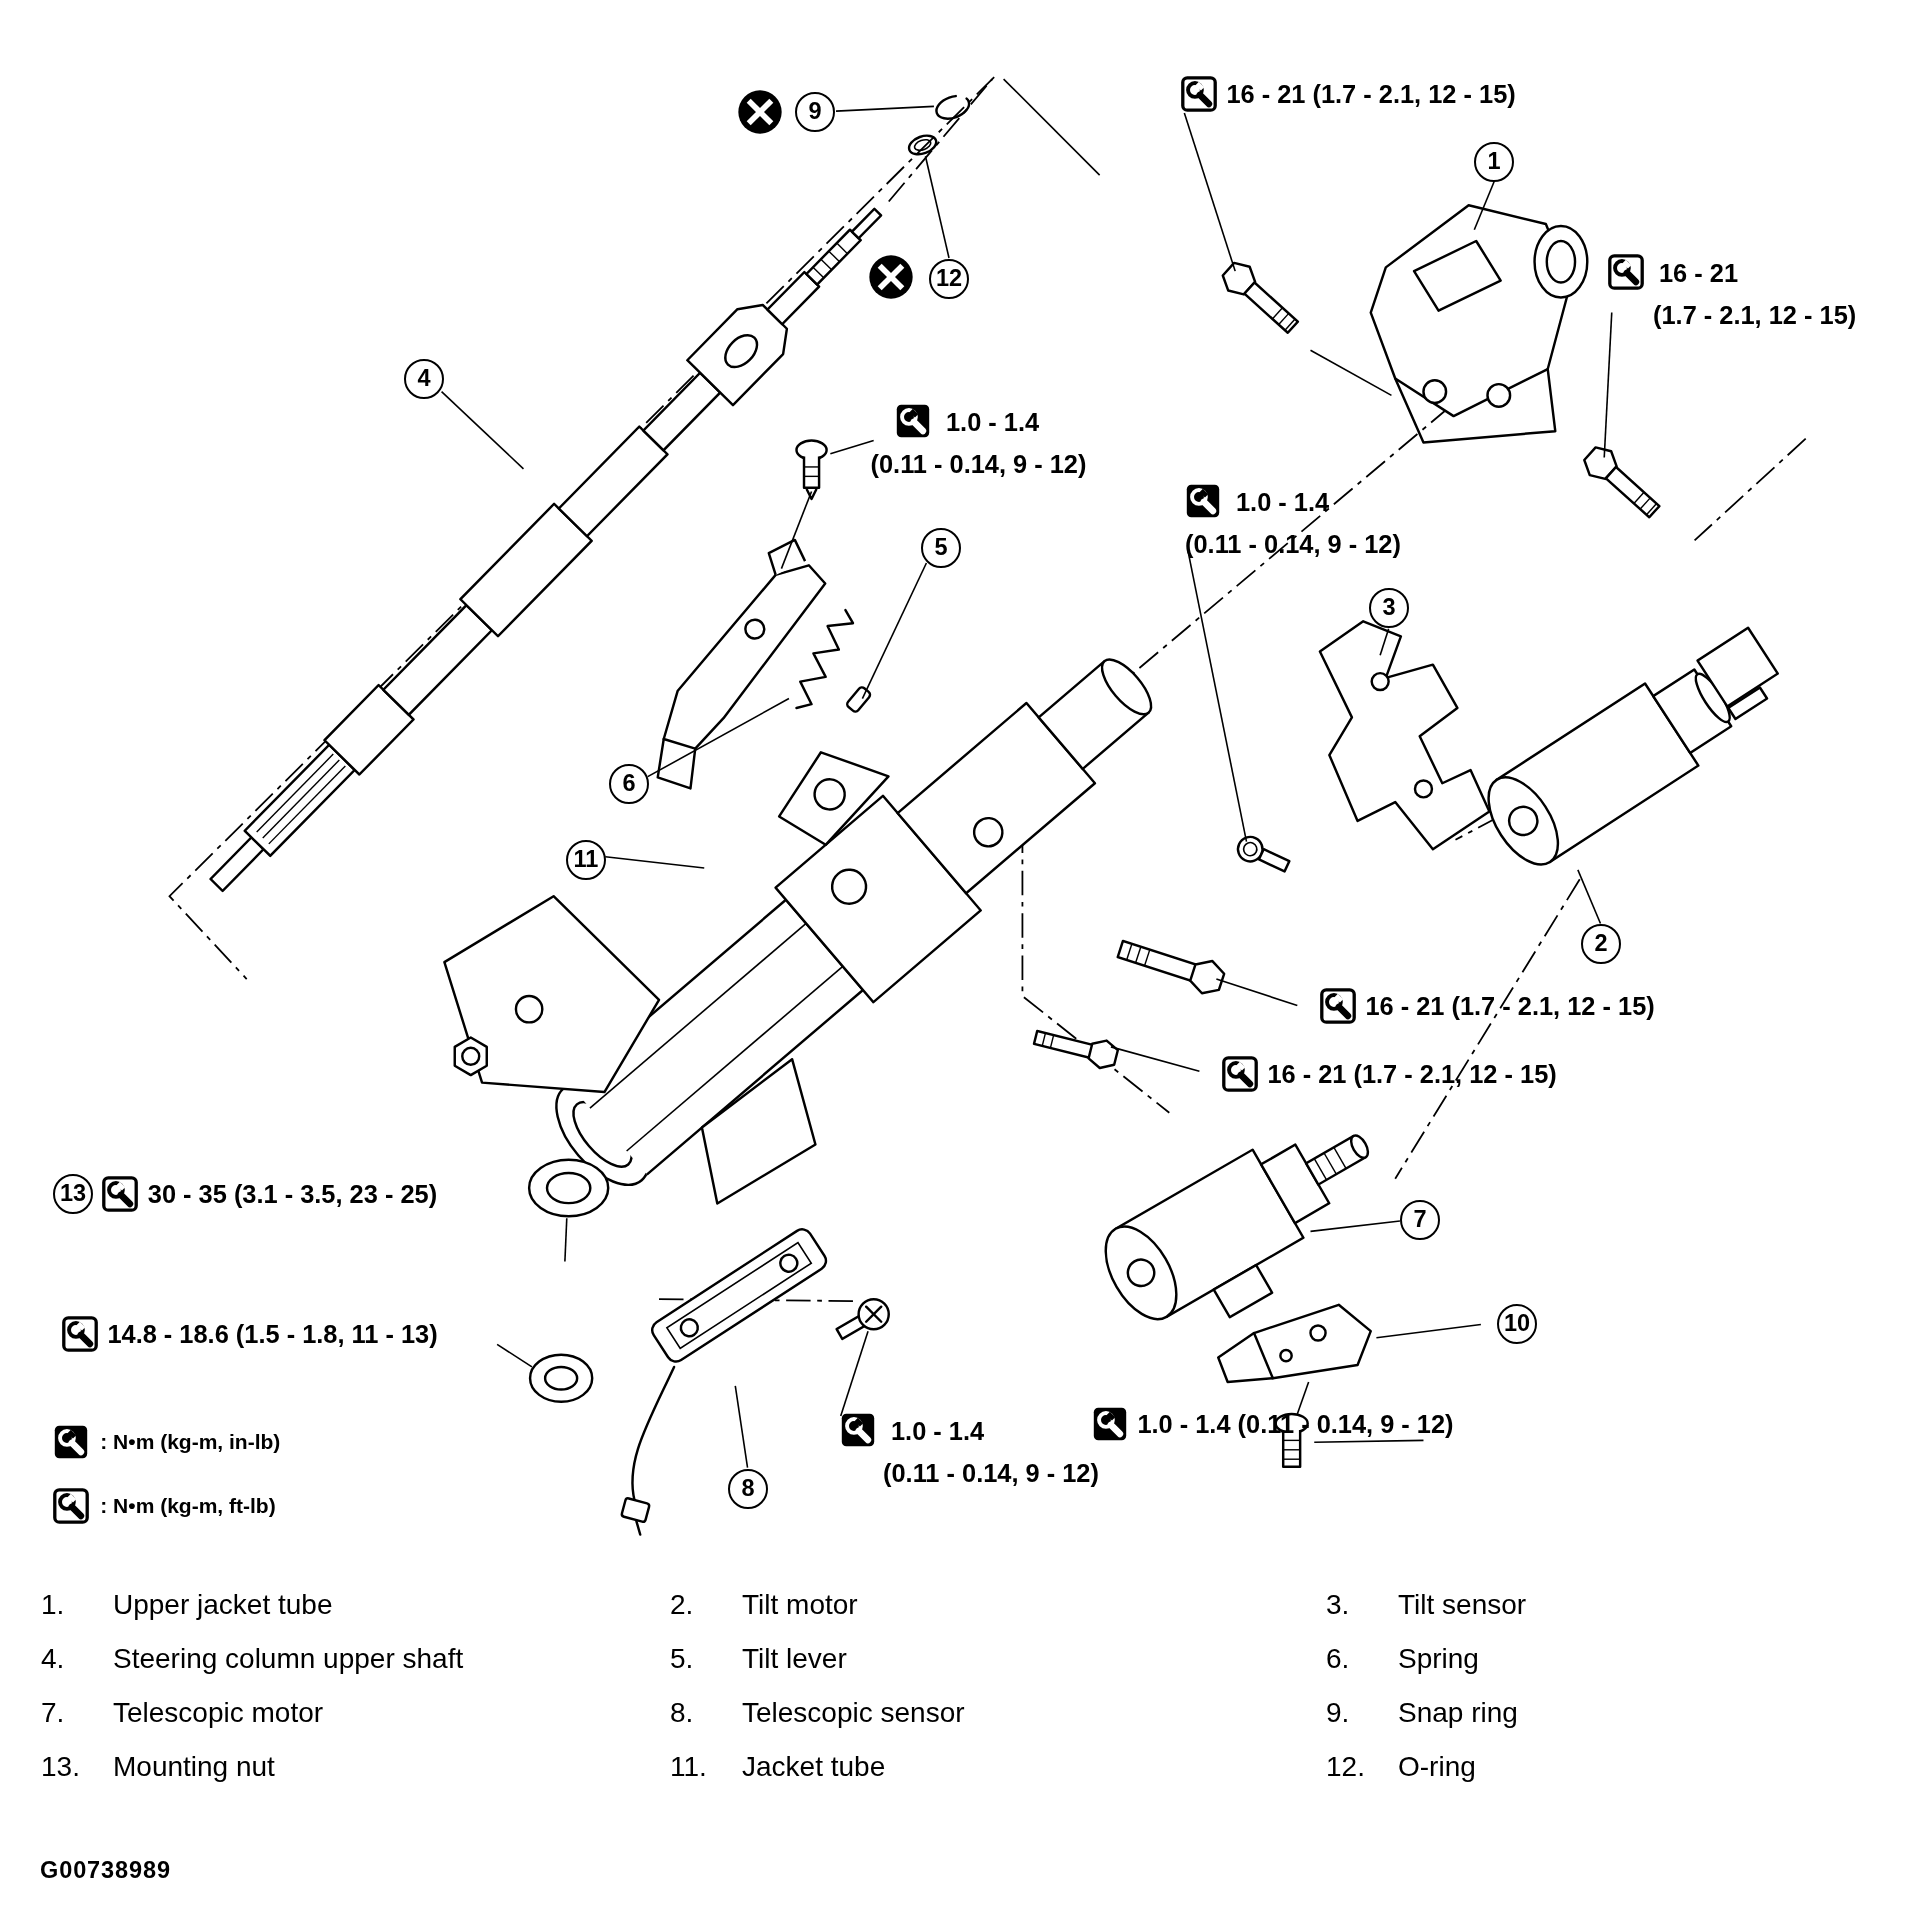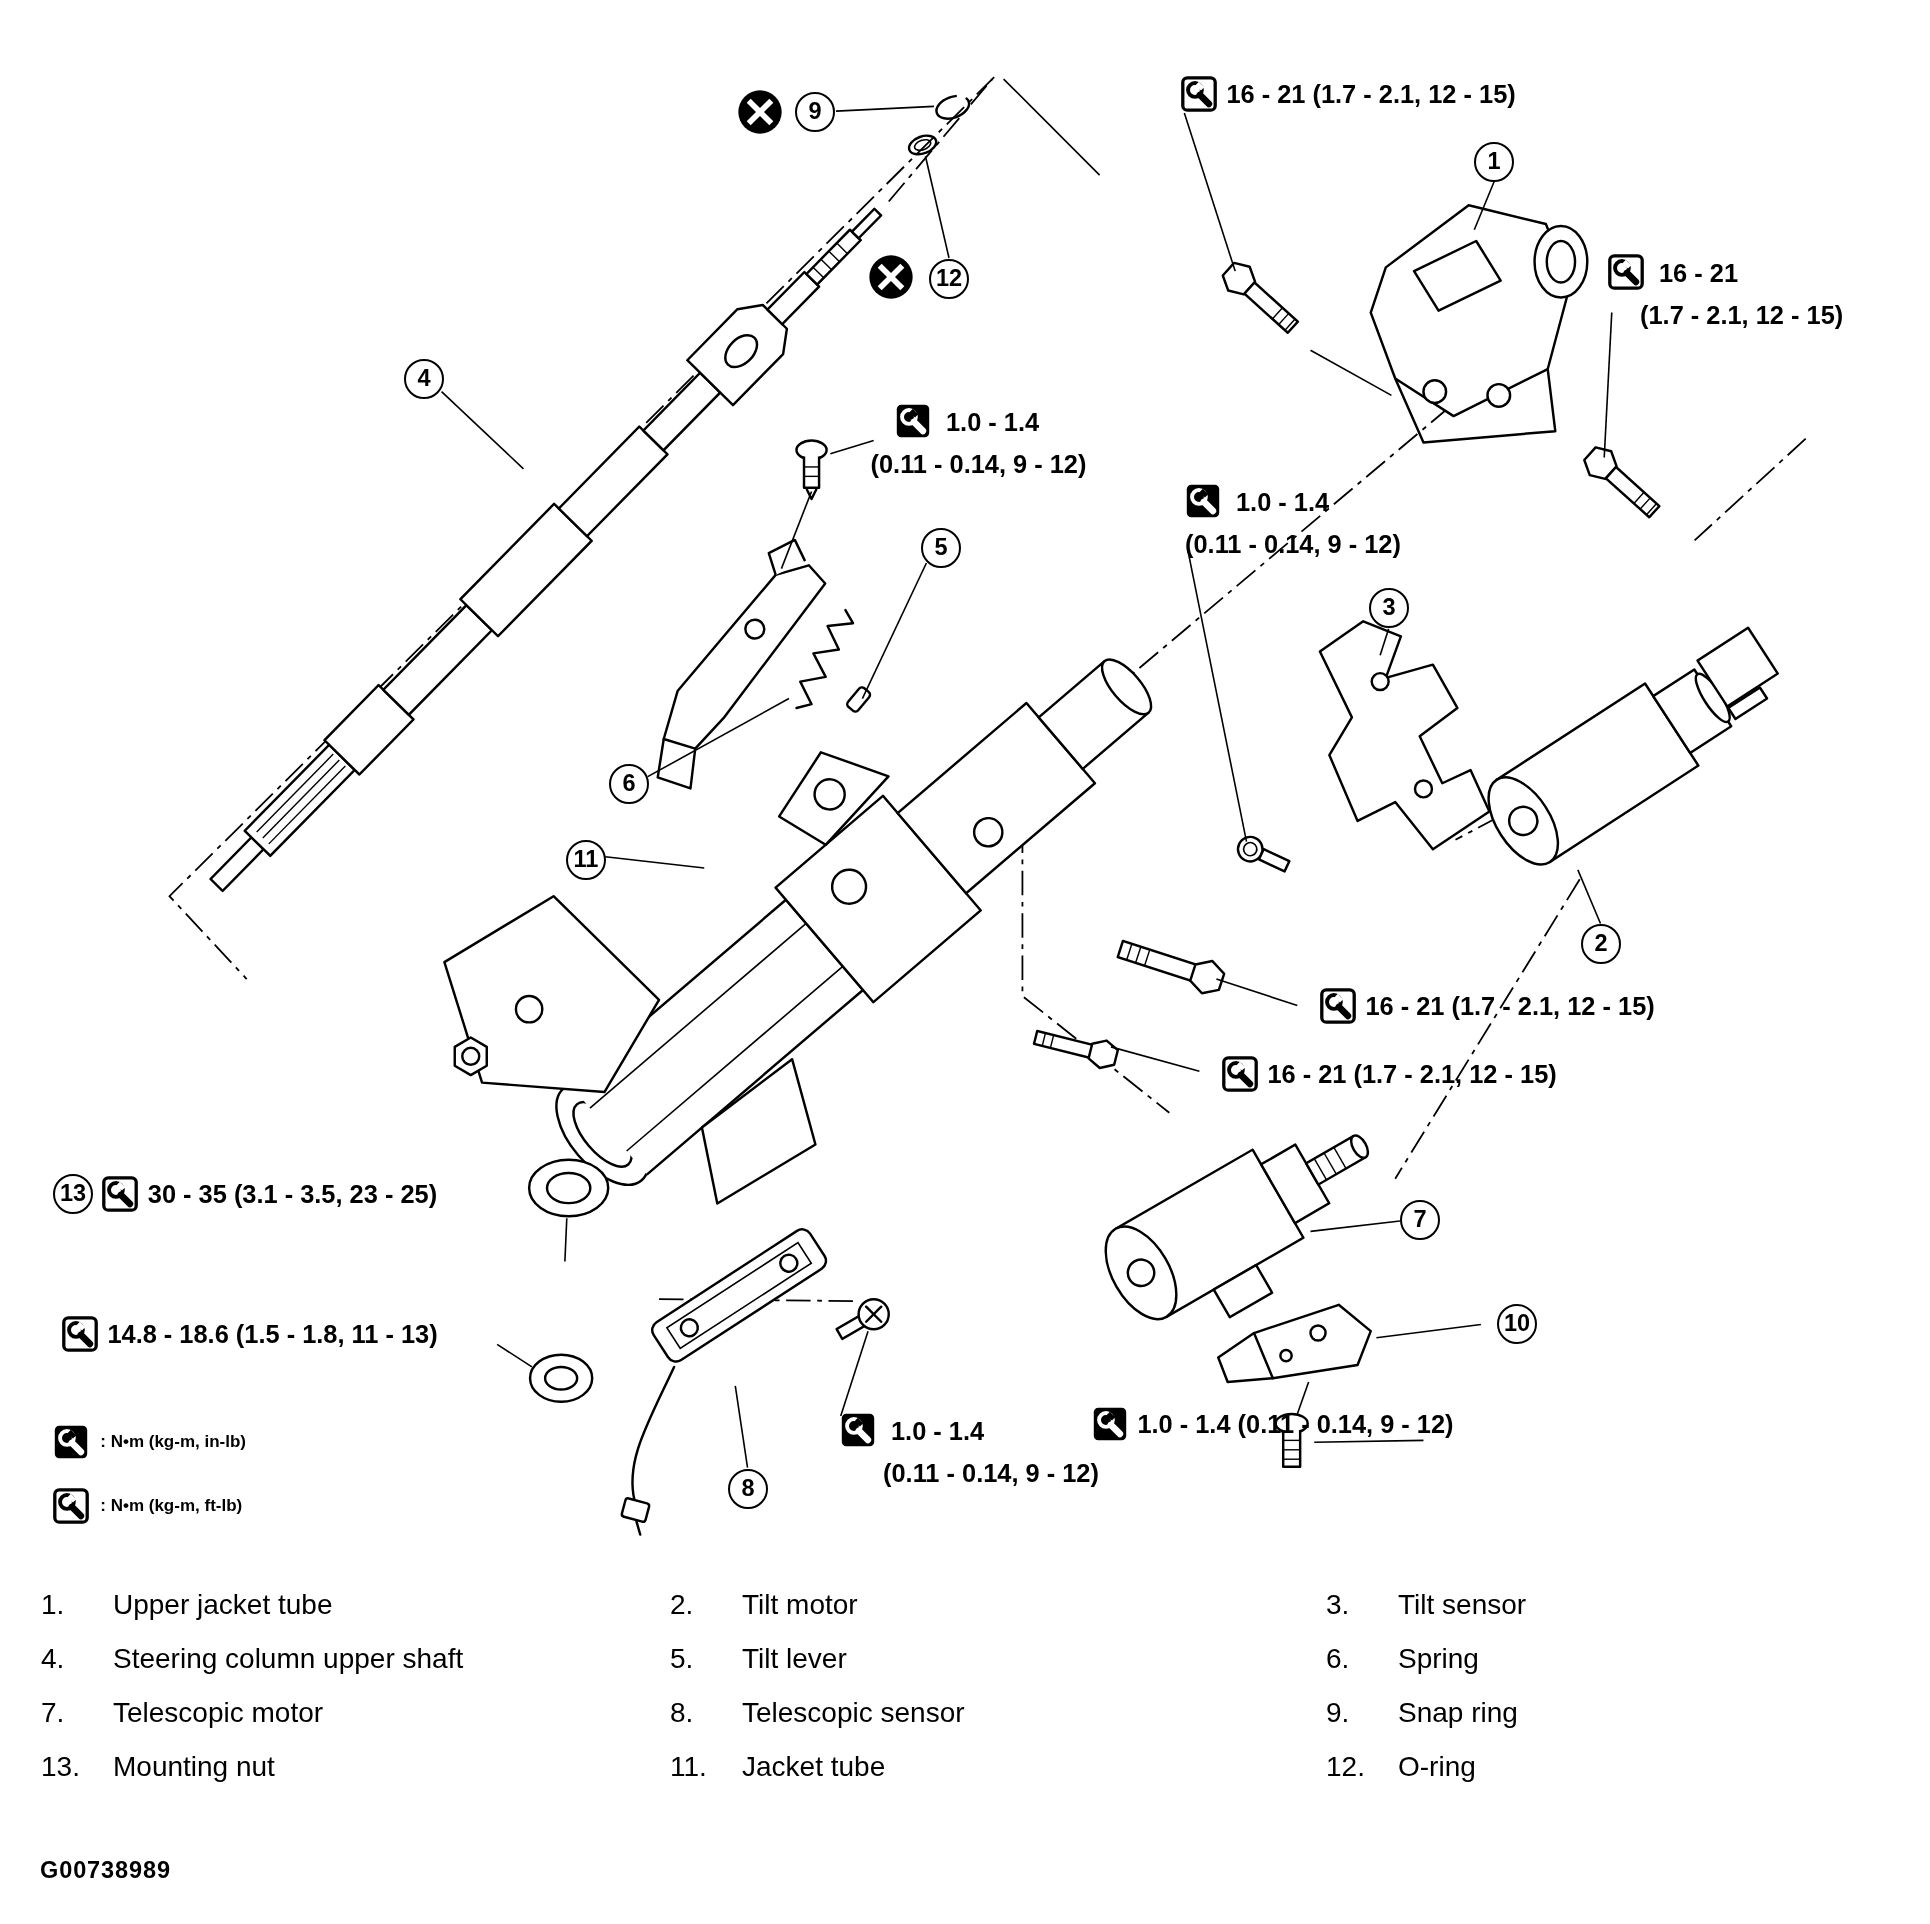--- a/index.html
+++ b/index.html
@@ -34,21 +34,21 @@
   .callout{width:40px;height:40px;border:2.8px solid #000;border-radius:50%;
            background:#fff;display:flex;align-items:center;justify-content:center;
            font-size:23.5px;font-weight:bold;line-height:1;box-sizing:border-box;}
   .callout.abs{position:absolute;transform:translate(-50%,-50%);}
   .callout.inline{display:inline-flex;flex:0 0 auto;}
   
   .xmark{position:absolute;width:49px;height:49px;transform:translate(-50%,-50%);}
   .xmark svg{width:100%;height:100%;display:block;}
   
   .legend-row{position:absolute;display:flex;align-items:center;gap:11.3px;
-              font-size:17px;font-weight:bold;white-space:nowrap;}
+              font-size:21px;font-weight:bold;white-space:nowrap;}
   
   .parts-col{position:absolute;display:flex;flex-direction:column;}
   .part-row{height:54px;display:flex;align-items:center;font-size:28px;}
   .pnum{width:72px;flex:0 0 auto;}
   .figcode{position:absolute;font-size:23.5px;font-weight:bold;letter-spacing:0.9px;}
 </style>
 </head>
 <body>
 
 <svg class="art" width="1930" height="1591" viewBox="0 0 2050 1690">
@@ -323,21 +323,21 @@
     <span class="ticon white">
         <svg viewBox="0 0 24 24">
           <rect class="bx" x="1.2" y="1.2" width="21.6" height="21.6" rx="3"></rect>
           <circle class="gc" cx="9.3" cy="9.3" r="4.6"></circle>
           <line class="gp" x1="12.6" y1="12.6" x2="18.6" y2="18.6"></line>
           <line class="gg" x1="10.8" y1="5" x2="14.4" y2="8.6"></line>
         </svg>
       </span>
     <span class="ttext">16 - 21</span>
   </div>
-  <div class="ttext" style="margin-left:32px">(1.7 - 2.1, 12 - 15)</div>
+  <div class="ttext" style="margin-left:45px">(1.7 - 2.1, 12 - 15)</div>
 </div>
 
 <div class="tlabel col" style="left:876px;top:403px">
   <div class="trow">
     <span class="ticon black">
         <svg viewBox="0 0 24 24">
           <rect class="bx" x="1.2" y="1.2" width="21.6" height="21.6" rx="3"></rect>
           <circle class="gc" cx="9.3" cy="9.3" r="4.6"></circle>
           <line class="gp" x1="12.6" y1="12.6" x2="18.6" y2="18.6"></line>
           <line class="gg" x1="10.8" y1="5" x2="14.4" y2="8.6"></line>

